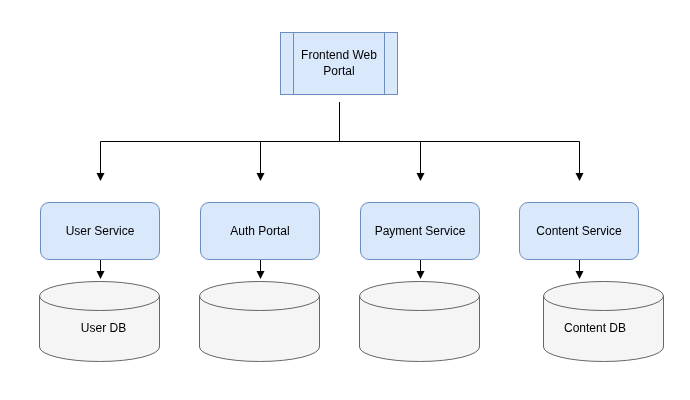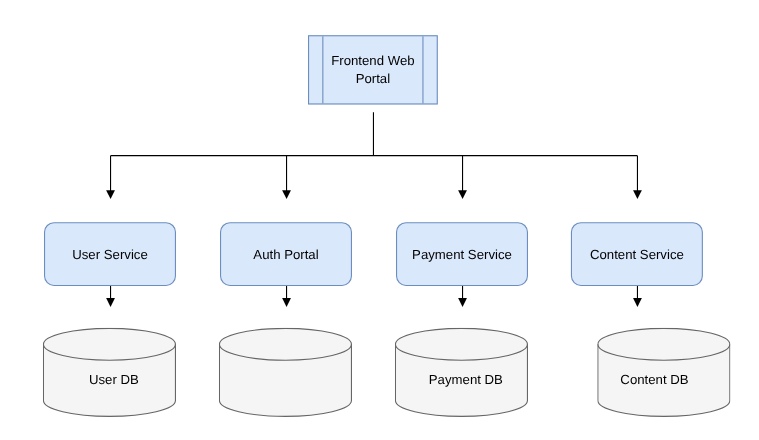--- a/index.html
+++ b/index.html
@@ -49,21 +49,21 @@
     border: 1px solid var(--node-stroke, #6c8ebf);
     border-radius: 9px;
     margin-top: 20px;
   }
   .service.s0 { left: 40px; }
   .service.s1 { left: 200px; }
   .service.s2 { left: 360px; text-align: center; }
   .service.s3 { left: 519px; }
   .cylinder {
     position: absolute;
-    top: 298px;
+    top: 281px;
     width: 129px; height: 81px;
   }
   .cylinder.s0 { left: 39px; }
   .cylinder.s1 { left: 199px; }
   .cylinder.s2 { left: 359px; }
   .cylinder.s3 { left: 518px; padding-left: 25px; }
   .cylinder svg { display: block; }
   .cyl-label {
     position: absolute;
     left: 0; right: 0;
@@ -134,21 +134,20 @@
     <svg width="121" height="81" viewBox="0 0 121 81">
       <path d="M0.5,15 a60,14.5 0 0 1 120,0 v51 a60,14.5 0 0 1 -120,0 z" fill="var(--db-fill, #f5f5f5)" stroke="var(--db-stroke, #666666)" stroke-width="1"></path>
       <path d="M0.5,15 a60,14.5 0 0 0 120,0" fill="none" stroke="var(--db-stroke, #666666)" stroke-width="1"></path>
     </svg>
   </div>
   <div class="cylinder s2">
     <svg width="121" height="81" viewBox="0 0 121 81">
       <path d="M0.5,15 a60,14.5 0 0 1 120,0 v51 a60,14.5 0 0 1 -120,0 z" fill="var(--db-fill, #f5f5f5)" stroke="var(--db-stroke, #666666)" stroke-width="1"></path>
       <path d="M0.5,15 a60,14.5 0 0 0 120,0" fill="none" stroke="var(--db-stroke, #666666)" stroke-width="1"></path>
     </svg>
-    <div class="cyl-label lbl">Payment DB</div>
   </div>
   <div class="cylinder s3">
     <svg width="121" height="81" viewBox="0 0 121 81">
       <path d="M0.5,15 a60,14.5 0 0 1 120,0 v51 a60,14.5 0 0 1 -120,0 z" fill="var(--db-fill, #f5f5f5)" stroke="var(--db-stroke, #666666)" stroke-width="1"></path>
       <path d="M0.5,15 a60,14.5 0 0 0 120,0" fill="none" stroke="var(--db-stroke, #666666)" stroke-width="1"></path>
     </svg>
     <div class="cyl-label lbl">Content DB</div>
   </div>
 
 </div>

